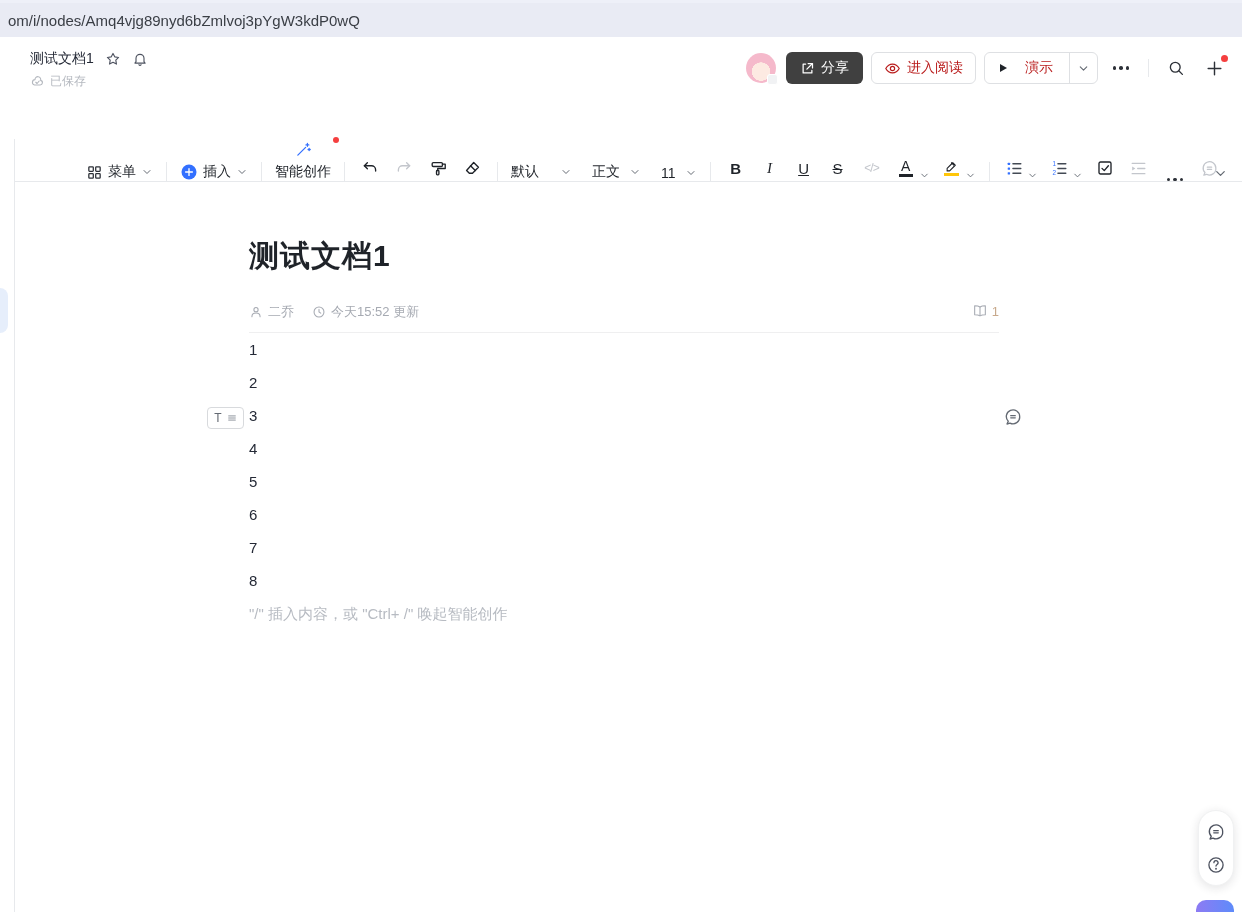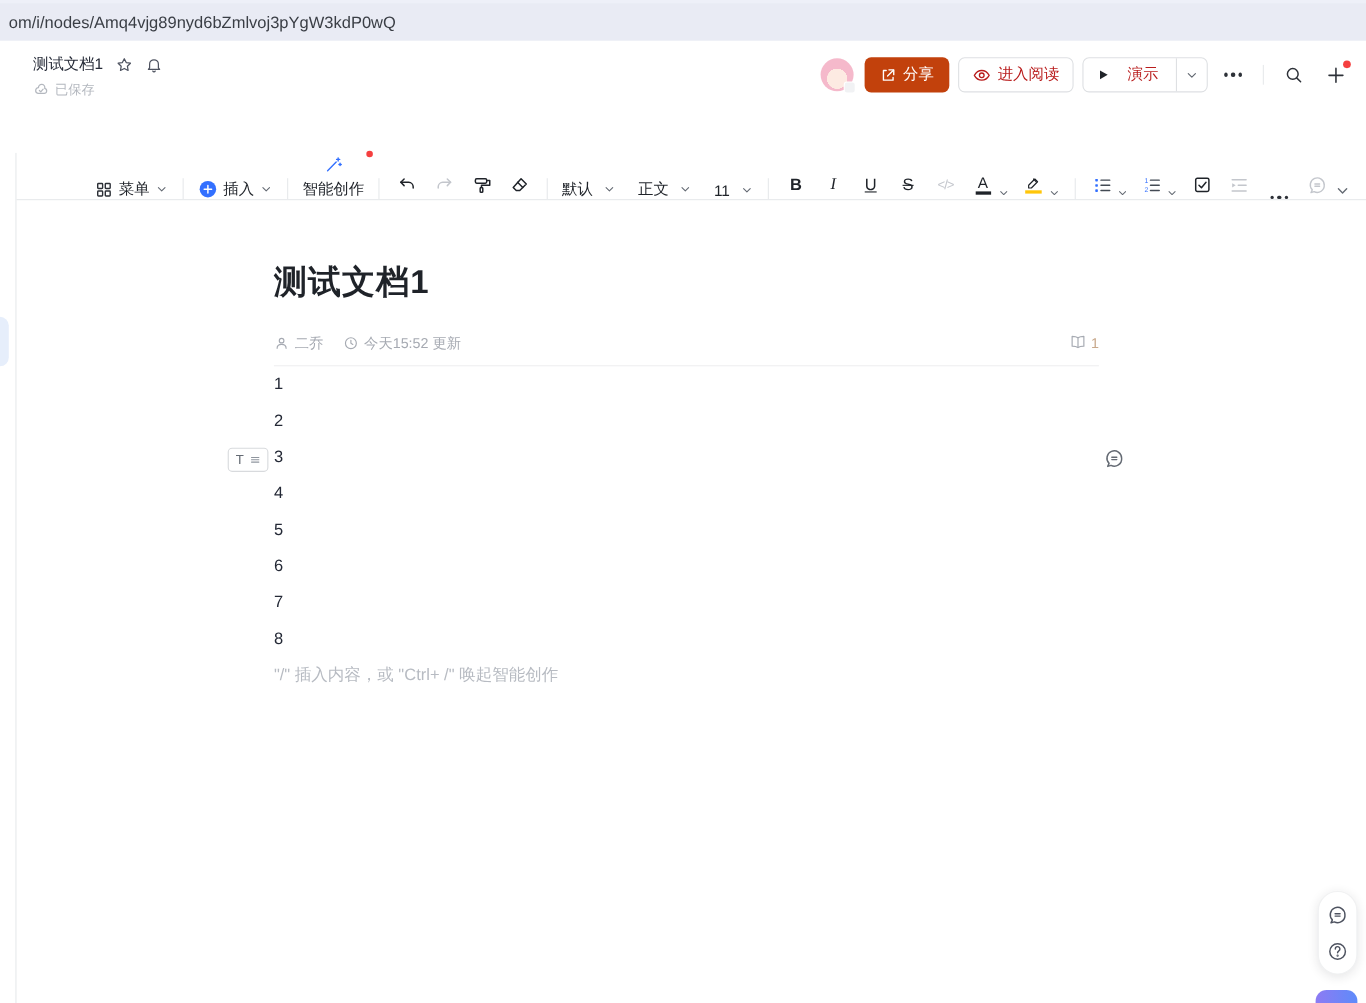--- a/index.html
+++ b/index.html
@@ -14,21 +14,21 @@
   .doc-header { position:relative; height:66px; padding:13px 0 0 30px; }
   .title-row { display:flex; align-items:center; gap:11px; font-size:14px; color:#242936; }
   .title-row .hicon { color:#4e5360; display:flex; }
   .save-row { display:flex; align-items:center; gap:5px; margin-top:5px; font-size:12px; color:#b4b8bf; }
   .header-right { position:absolute; top:15px; right:13px; display:flex; align-items:center; gap:8px; }
   .avatar { width:30px; height:30px; border-radius:50%; position:relative; margin-right:2px;
             background:radial-gradient(circle at 50% 62%, #fdeae2 0 38%, #f5b9cb 39% 100%); }
   .avatar .badge { position:absolute; right:-2px; bottom:-2px; width:11px; height:11px; border-radius:3px;
             background:#f1f2f4; border:1px solid #fff; }
   .btn { height:32px; display:flex; align-items:center; gap:6px; border-radius:6px; font-size:14px; cursor:pointer; }
-  .btn-share { background:#c2410c; color:#fff; padding:0 14px; }
+  .btn-share { background:#404040; color:#fff; padding:0 14px; }
   .btn-line { border:1px solid #dee0e3; color:#b91c1c; padding:0 12px; background:#fff; }
   .btn-present { padding:0; }
   .btn-present .main { display:flex; align-items:center; gap:16px; padding:0 10px 0 12px;text-align:right; }
   .btn-present .split { width:28px; align-self:stretch; display:flex; align-items:center; justify-content:center;
             border-left:1px solid #dee0e3; color:#646a73; }
   .icon-btn { width:30px; height:32px; display:flex; align-items:center; justify-content:center;
             color:#2d3138; position:relative; cursor:pointer; }
   .dots { display:flex; gap:3px; }
   .dots i { width:3.5px; height:3.5px; border-radius:50%; background:#2d3138; }
   .vdiv-h { width:1px; height:18px; background:#e7e9ec; margin:0 4px; }
@@ -248,21 +248,21 @@
         </svg>
     </div>
     <div class="fmt gap">
       <svg width="19" height="19" viewBox="0 0 24 24" fill="none" stroke="currentColor" stroke-width="1.7" stroke-linecap="round" stroke-linejoin="round">
           <path d="M13.5 4.5l6 6-7.5 7.5H8l-3.5-3.5z"></path>
           <path d="M9.5 8.5l6 6"></path>
         </svg>
     </div>
     <div class="tdiv"></div>
 
-    <div class="tbtn" style="gap:9px;margin-top:40px;">
+    <div class="tbtn" style="gap:21px;margin-top:40px;">
       <span class="lbl">默认</span>
       <span class="chev">
           <svg width="12" height="12" viewBox="0 0 24 24" fill="none" stroke="currentColor" stroke-width="2" stroke-linecap="round" stroke-linejoin="round">
             <path d="M6 9l6 6 6-6"></path>
           </svg>
         </span>
     </div>
     <div style="width:20px"></div>
     <div class="tbtn" style="gap:9px;">
       <span class="lbl">正文</span>

